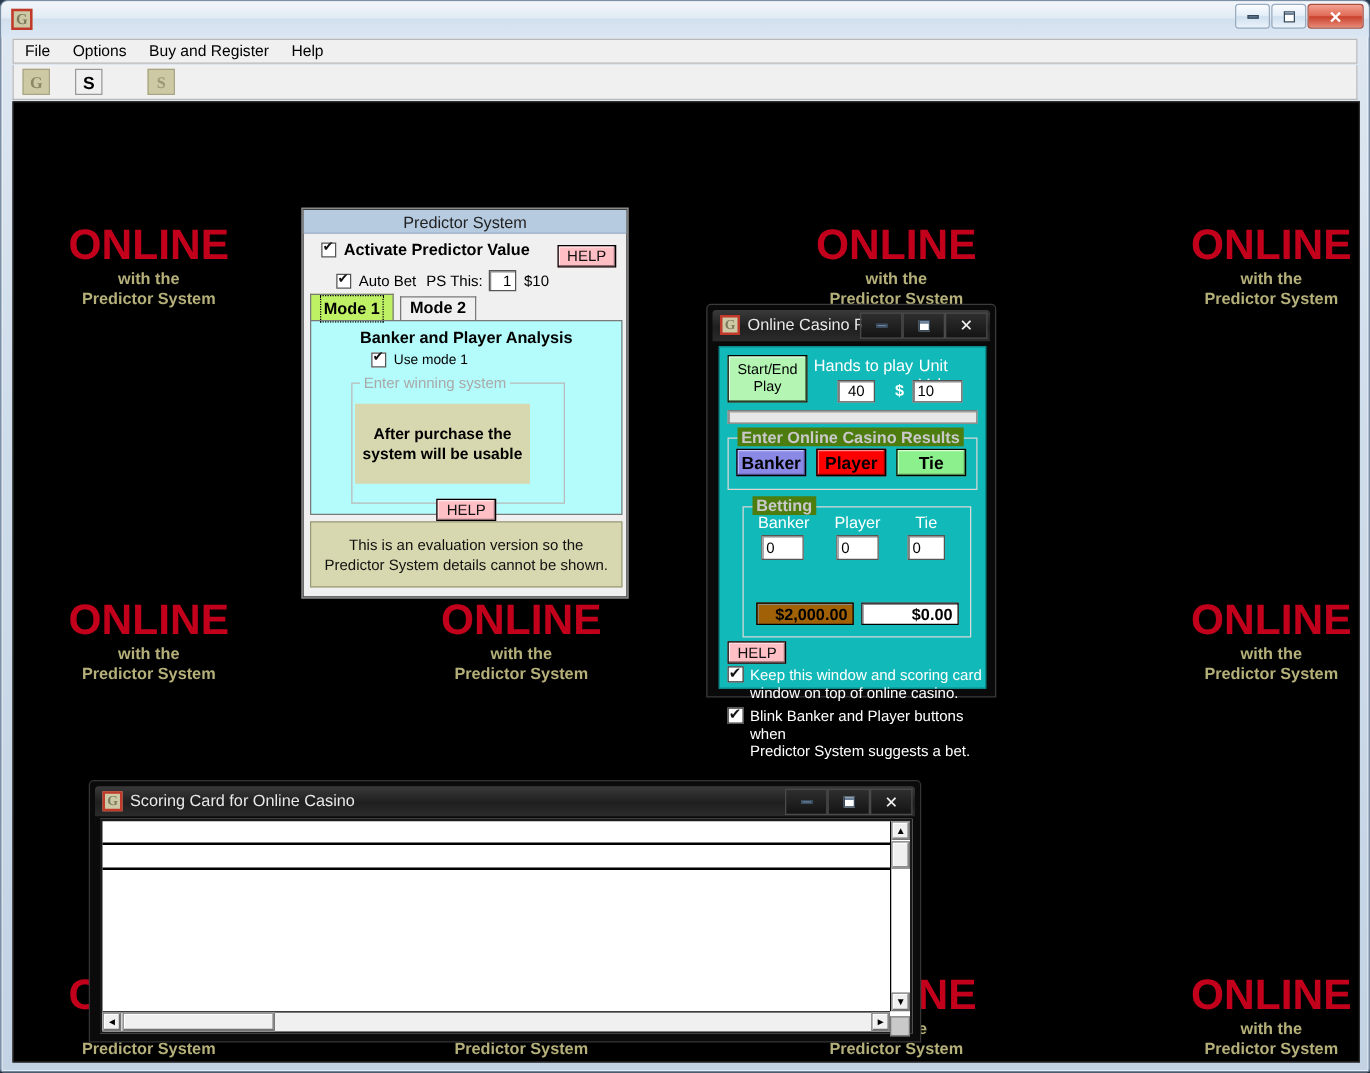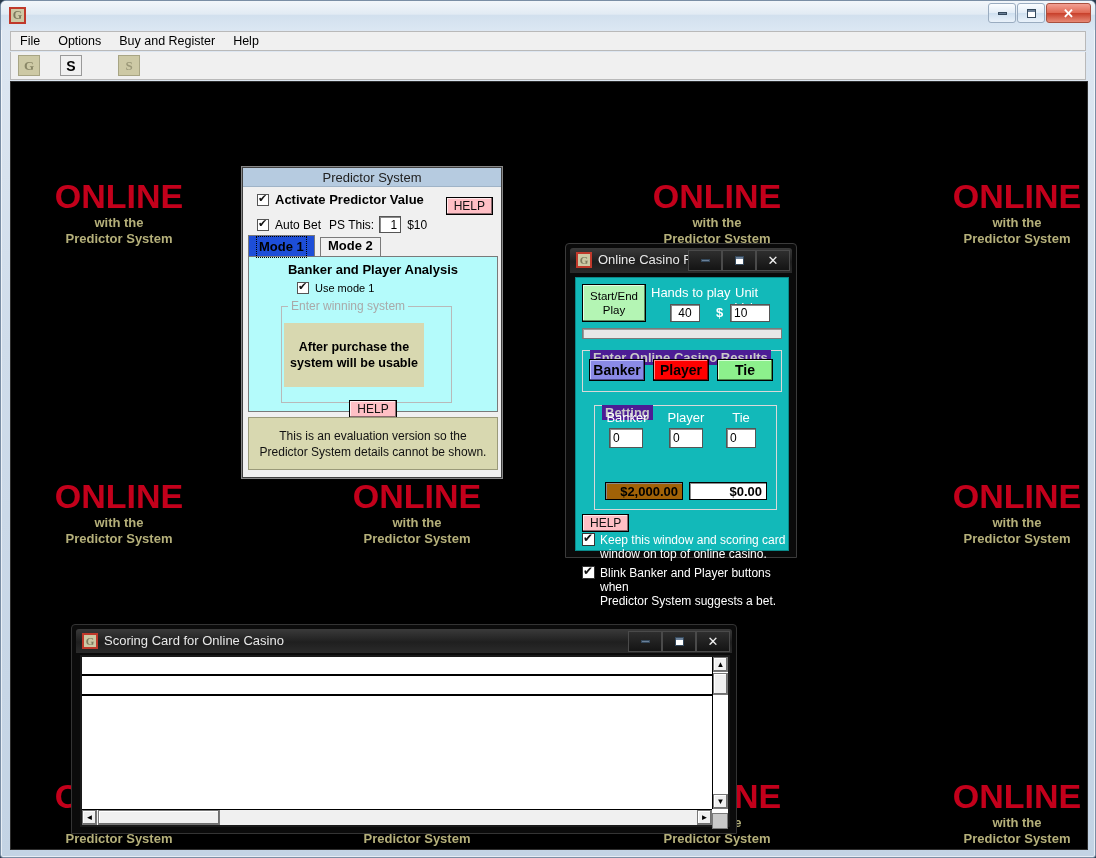--- a/index.html
+++ b/index.html
@@ -129,21 +129,21 @@
     font-size: 12px; color: #000; padding: 0 3px; text-align: center;
   }
   
   #tabs { position: absolute; left: 5px; top: 67px; width: 250px; height: 21px; }
   .tab {
     position: absolute; top: 2px; height: 19px; line-height: 18px;
     font: bold 13px "Liberation Sans", sans-serif; color: #000;
     background: #f0f0f0; border: 1px solid #7a7a7a; border-bottom: none;
     padding: 0 7px; cursor: default;
   }
-  .tab.active { top: 0; height: 21px; line-height: 20px; background: #1d4ed8; z-index: 3; }
+  .tab.active { top: 0; height: 21px; line-height: 20px; background: #bef264; z-index: 3; }
   .tab.active .inner { border: 1px dotted #000; padding: 0 2px; display:block; }
   #tab-body {
     position: absolute; left: 5px; top: 88px; width: 250px; height: 156px;
     background: #b4fbfb; border: 1px solid #7a7a7a;
   }
   .grp {
     position: absolute; border: 1px solid #b9b9b9; color: #b9b9b9;
   }
   .grp-title {
     position: absolute; top: -8px; left: 6px; background: #b4fbfb;
@@ -203,22 +203,22 @@
   }
   .progress {
     position: absolute; left: 6px; top: 50px; width: 200px; height: 11px;
     background: #e7e7e7; border: 1px solid #7a7a7a;
     box-shadow: inset 1px 1px 0 #9a9a9a;
   }
   .cgrp {
     position: absolute; border: 1px solid #d9d9d9;
   }
   .cgrp-title {
-    position: absolute; top: -9px; left: 7px; background: #4c1d95;
-    font: bold 13px "Liberation Sans", sans-serif; color: #c9c9c9; padding: 0 3px; margin-top: 8px;
+    position: absolute; top: -9px; left: 7px; background: #4d7c0f;
+    font: bold 13px "Liberation Sans", sans-serif; color: #c9c9c9; padding: 0 3px;
   }
   .rbtn {
     border: 1px solid #000; font: bold 14px "Liberation Sans", sans-serif;
     display: flex; align-items: center; justify-content: center; cursor: default;
   }
   .rbtn.banker { background: #8a8ae6; color: #000;
                  box-shadow: inset -1px -1px 0 #4b4b8a, inset 1px 1px 0 #c6c6ff; }
   .rbtn.player { background: #ff0000; color: #000;
                  box-shadow: inset -1px -1px 0 #8a0000, inset 1px 1px 0 #ff8a8a; }
   .rbtn.tie    { background: #8cf08c; color: #000;
@@ -375,21 +375,21 @@
 
       <div class="chk-row" style="margin-top:2px;">
         <span class="cbox"></span>
         <span class="lbl-bold">Activate Predictor Value</span>
       </div>
 
       <div style="position:absolute; right:8px; top:28px;">
         <span class="help-btn">HELP</span>
       </div>
 
-      <div class="chk-row" style="margin-top:6px;">
+      <div class="chk-row" style="margin-top:6px;margin-left:12px;">
         <span class="cbox"></span>
         <span class="lbl-norm">Auto Bet</span>
         <span class="lbl-norm" style="margin-left:8px;">PS This:</span>
         <span class="txtbox" style="width:22px; height:17px; line-height:16px; margin-left:5px; text-align:right;">1</span>
         <span class="lbl-norm" style="margin-left:6px;">$10</span>
       </div>
 
       <div id="tabs">
         <div class="tab active" style="left:0;">
           <span class="inner">Mode 1</span>

